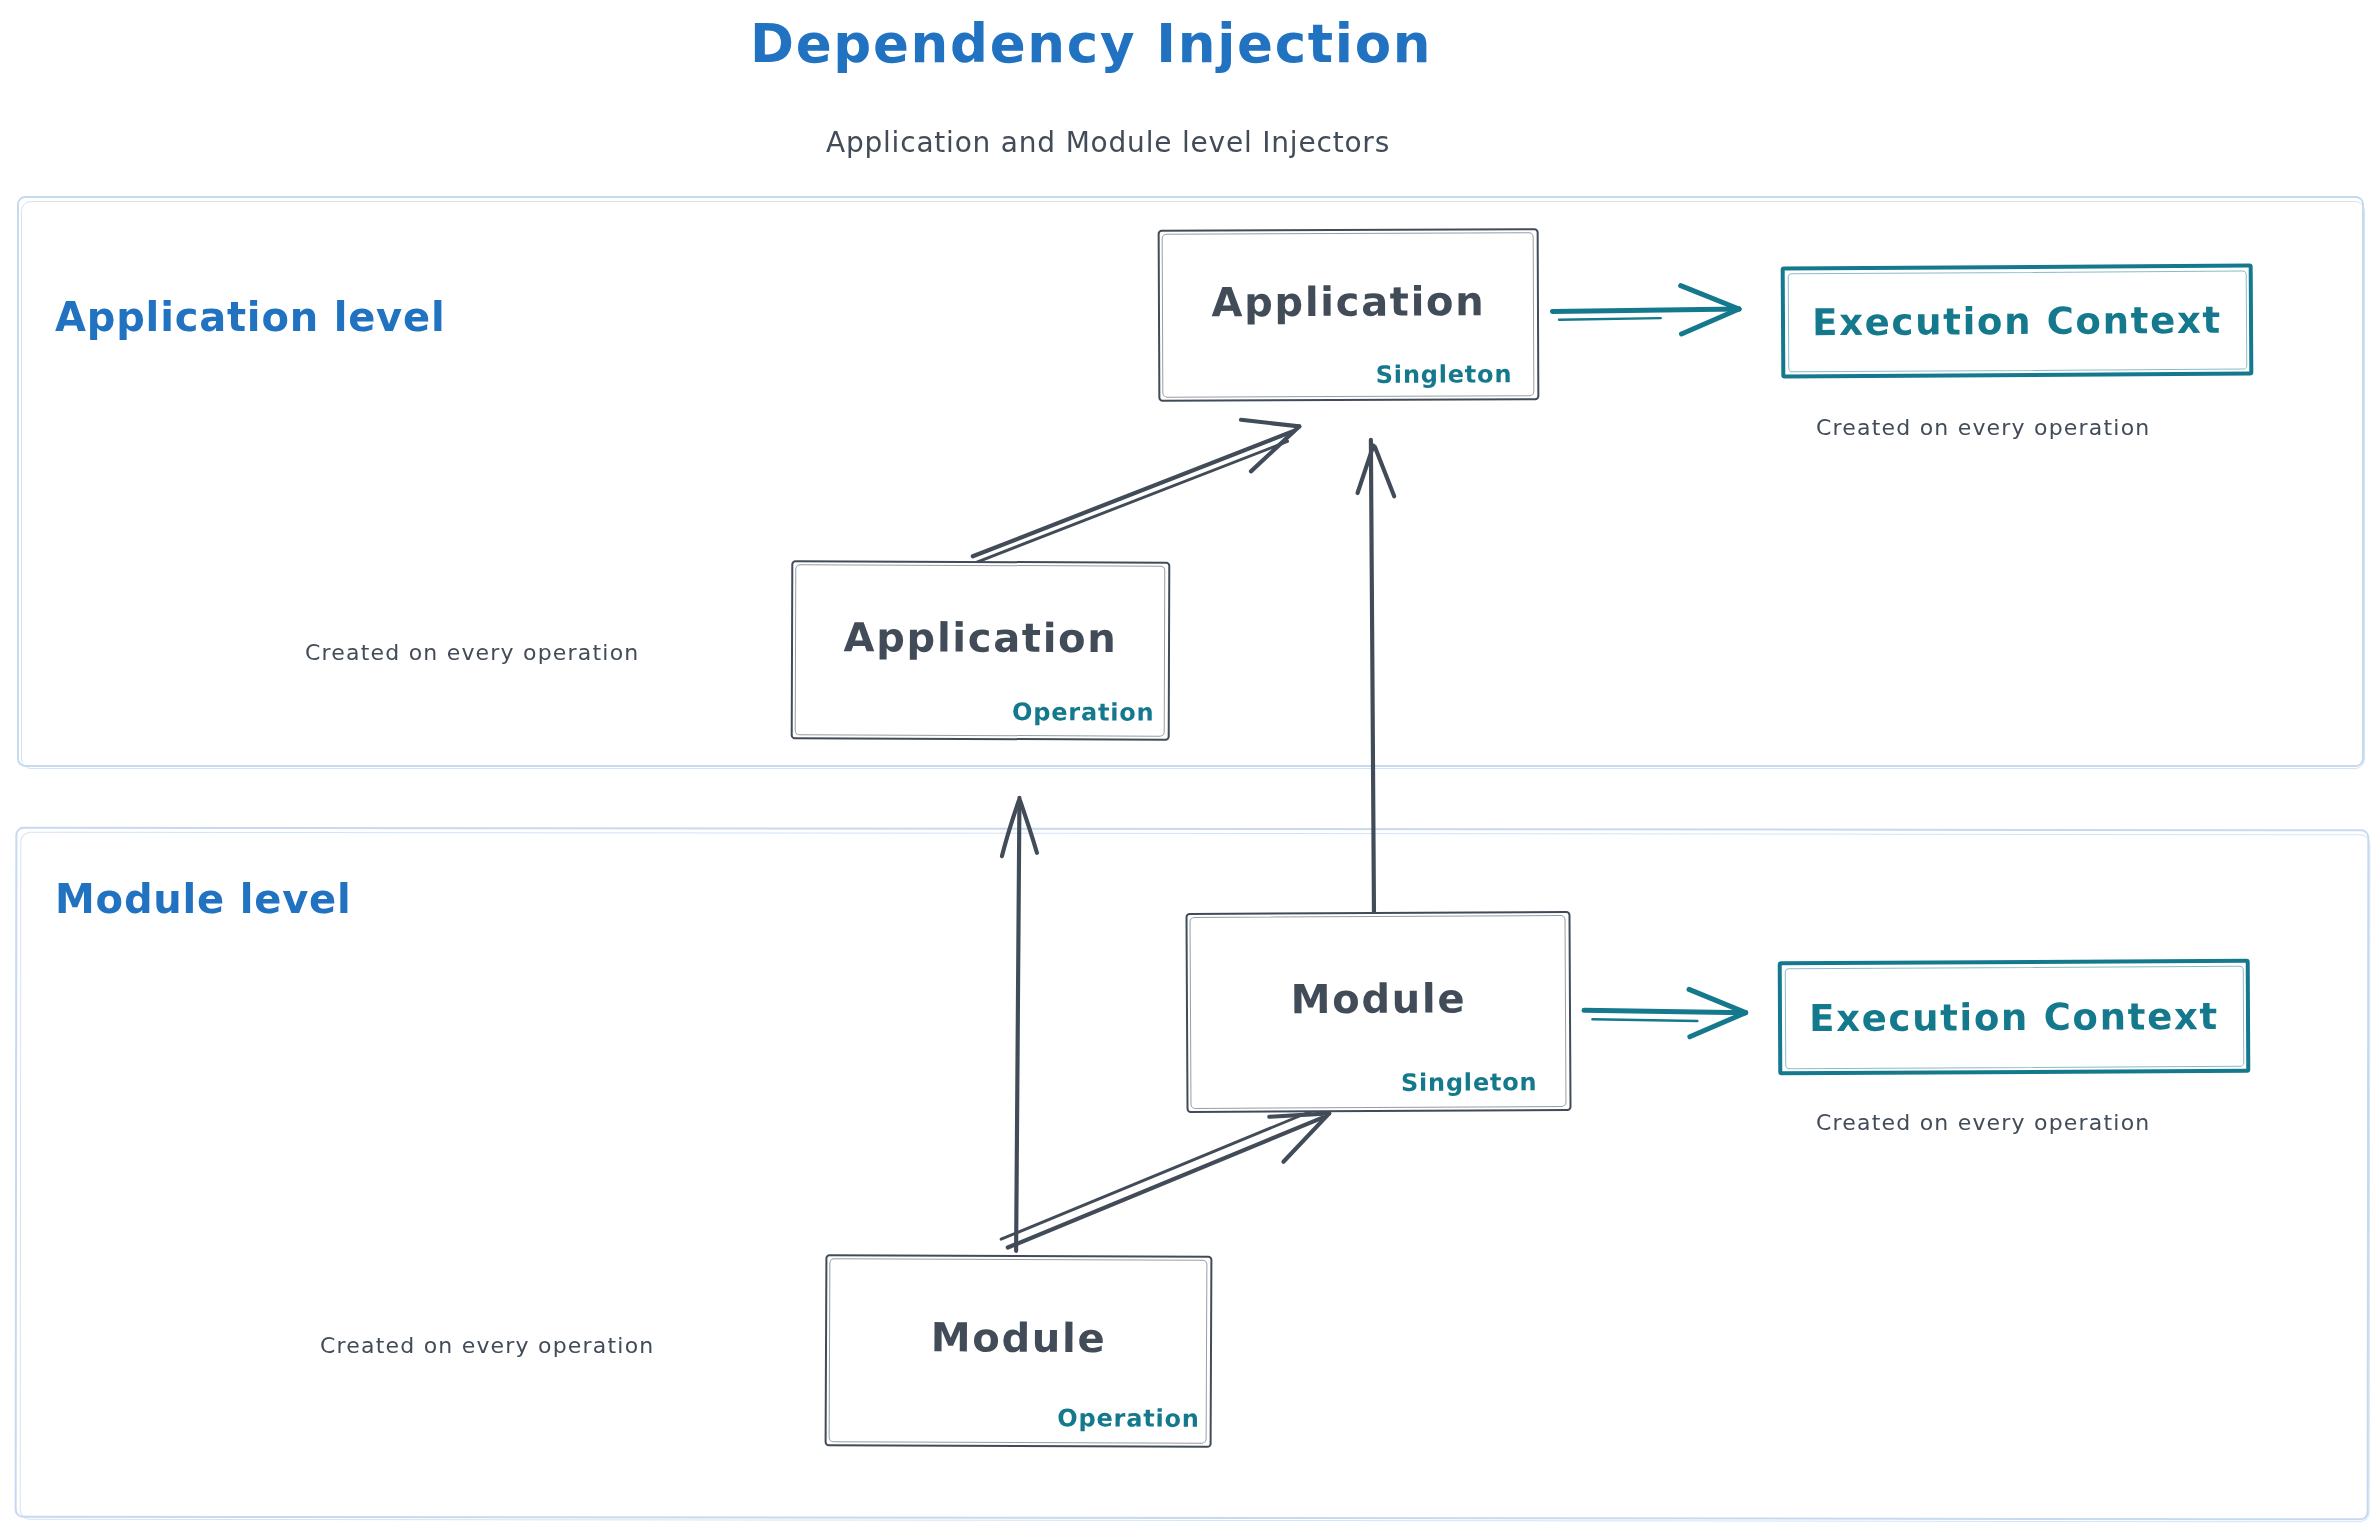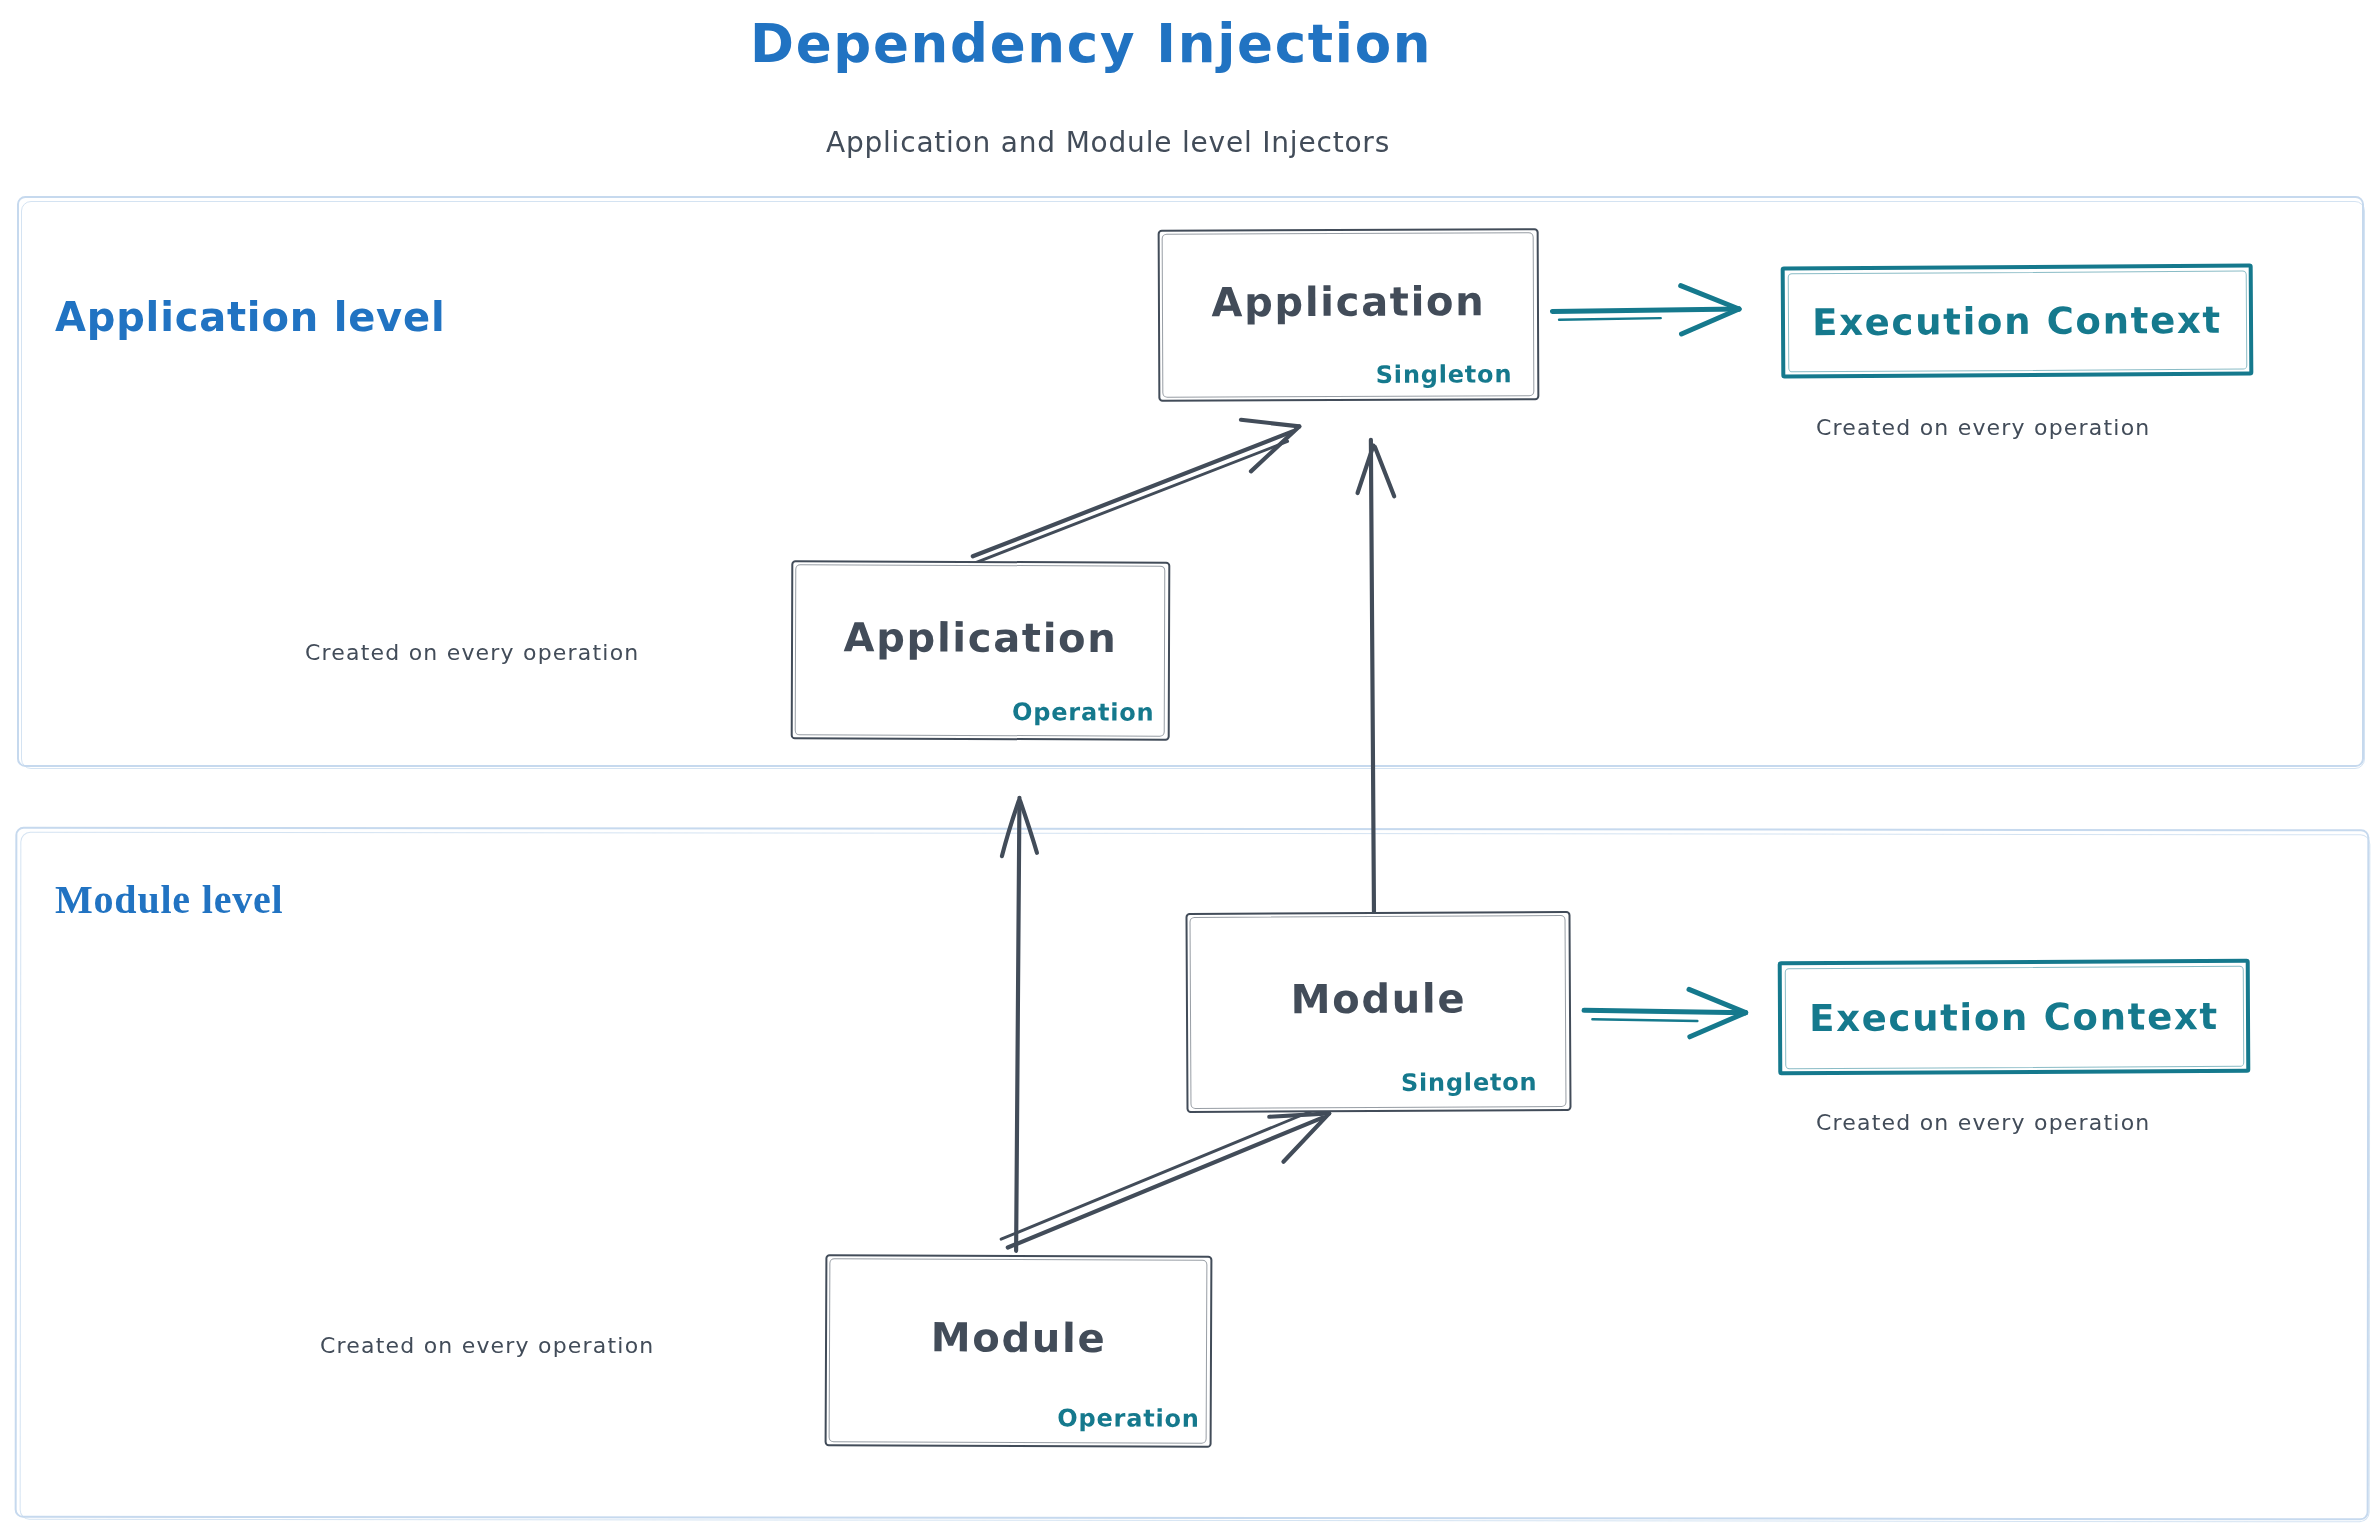--- a/index.html
+++ b/index.html
@@ -35,21 +35,21 @@
     content:"";position:absolute;inset:2.5px -3.3px -4.2px 2.5px;
     border:1px solid var(--region-border);border-radius:10px;
     opacity:.75;pointer-events:none;
   }
   .region-app{left:16.7px;top:196px;width:2347px;height:571px;}
   .region-module{left:15px;top:828px;width:2354px;height:691px;transform:rotate(.06deg);}
   .region-label{
     font-size:40px;font-weight:bold;color:var(--title-blue);letter-spacing:0.8px;
   }
   .label-app{left:55px;top:250px;margin-top:44px;}
-  .label-module{left:55px;top:876px;font-family:Liberation Serif, serif;}
+  .label-module{left:55px;top:876px;}
   
   .node{
     border:2.9px solid var(--ink);border-radius:4.2px;background:#fff;
     display:flex;align-items:center;justify-content:center;
   }
   .node::after{
     content:"";position:absolute;inset:1.7px 3.3px 2.5px 1.7px;
     border:1.2px solid var(--ink);border-radius:5px;opacity:.55;pointer-events:none;
   }
   .node .node-name{

